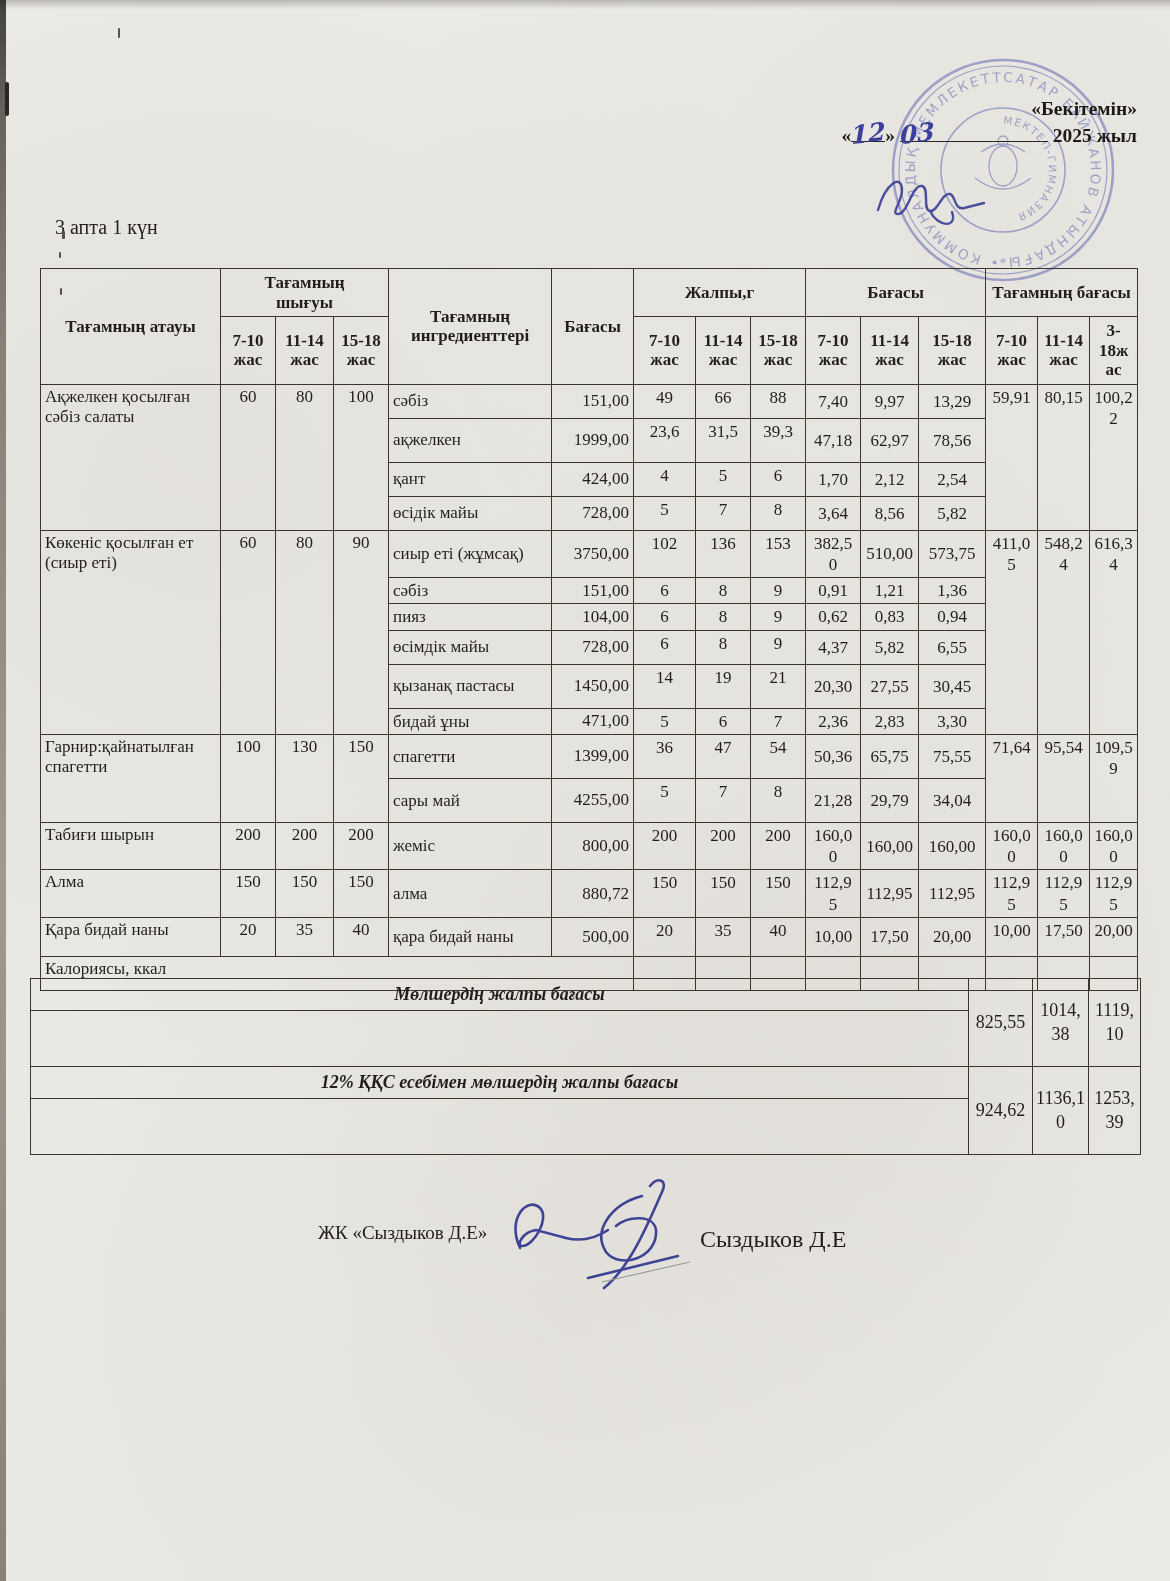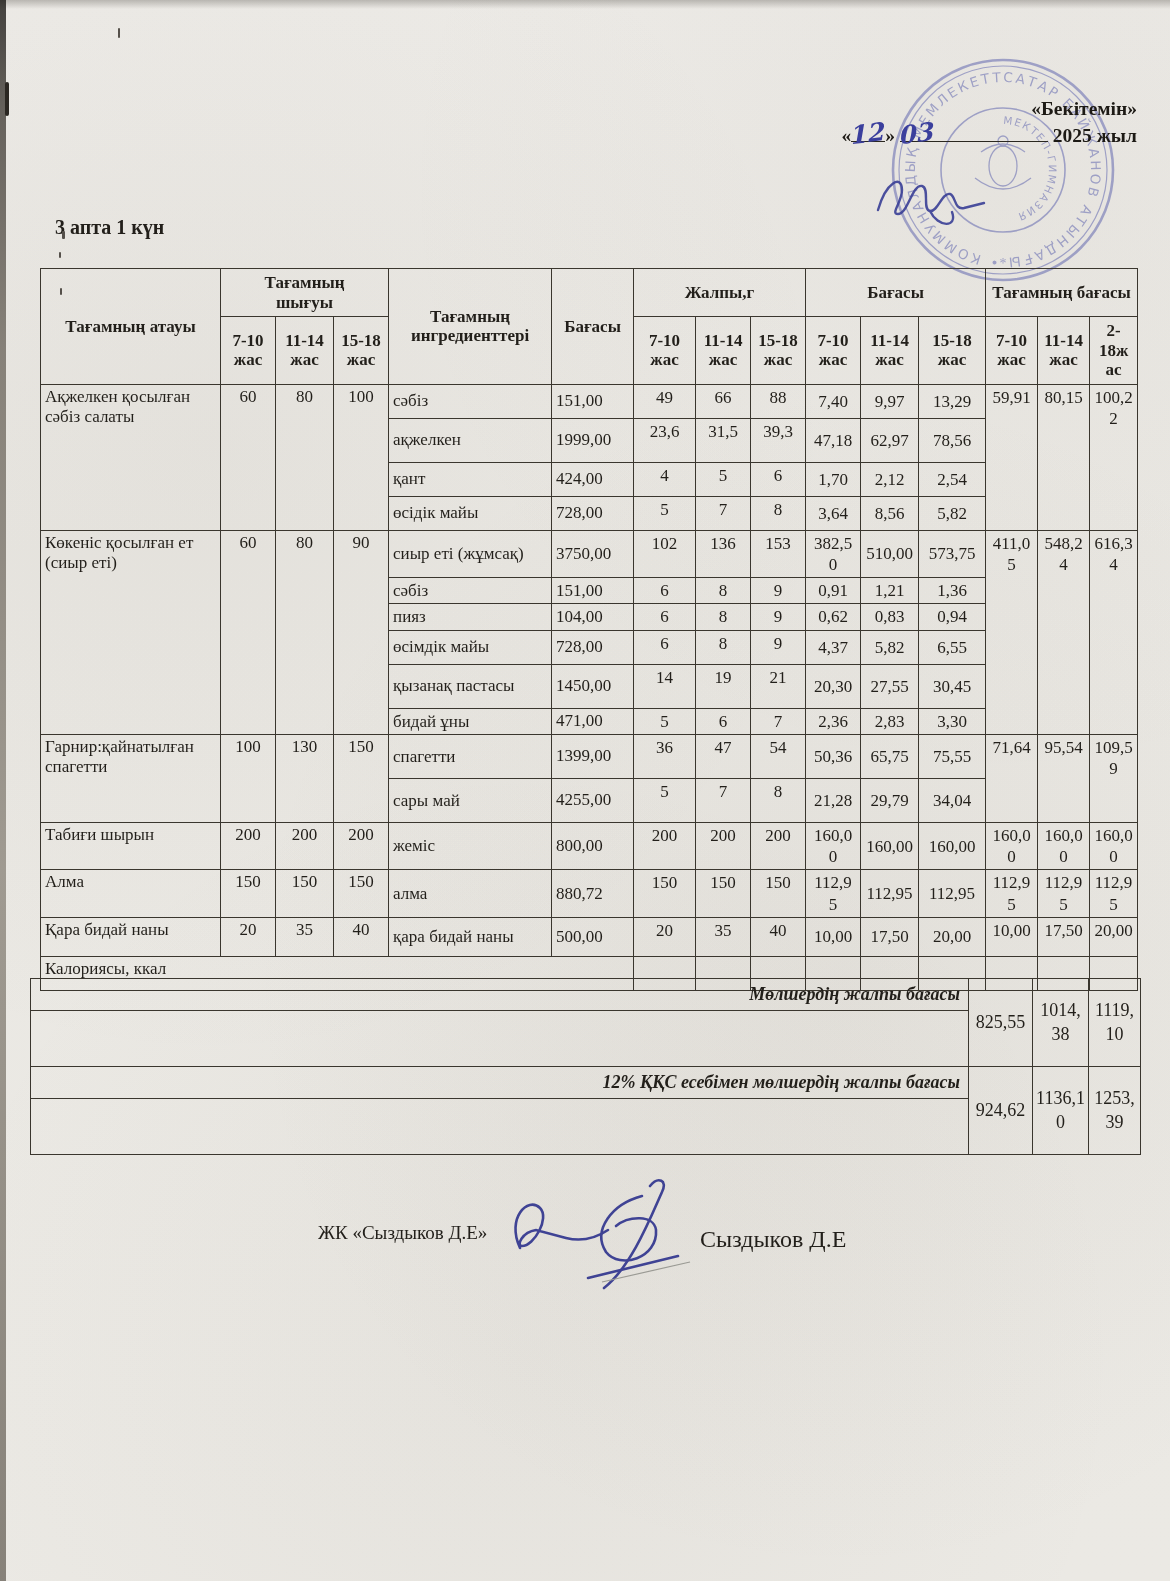--- a/index.html
+++ b/index.html
@@ -13,21 +13,21 @@
       radial-gradient(circle at 45% 86%,rgba(115,105,90,.05),transparent 40%),
       radial-gradient(circle at 85% 12%,rgba(115,105,90,.05),transparent 35%);}
   .top-shade{position:absolute;top:0;left:0;right:0;height:9px;
     background:linear-gradient(180deg,rgba(55,50,43,.28),transparent);z-index:4;}
   .edge-bar{position:absolute;left:0;top:0;width:6px;height:100%;z-index:4;opacity:.8;
     background:linear-gradient(180deg,#191714 0%,#45403a 7%,#6e685f 22%,#8d878p 55%,#6e685f 100%);
     background:linear-gradient(180deg,#191714 0%,#45403a 7%,#6e685f 22%,#8d877d 55%,#6e685f 100%);}
   .edge-mark{position:absolute;left:5px;top:82px;width:4px;height:34px;background:#2b2722;border-radius:2px;z-index:4;}
   .speck{position:absolute;background:#55504a;z-index:4;border-radius:1px;}
 
-  .week-label{position:absolute;left:55px;top:216px;font-size:20px;font-weight:bold;z-index:2;}
+  .week-label{position:absolute;left:55px;top:216px;font-size:20px;font-weight:normal;z-index:2;}
 
   
   .approve{position:absolute;right:33px;top:96px;text-align:right;font-weight:bold;
            font-size:19.5px;line-height:26.5px;color:#1d1a15;z-index:2;white-space:nowrap;}
   .blank{display:inline-block;border-bottom:1.7px solid #2a2username;border-bottom:1.7px solid #2a2720;height:18px;vertical-align:baseline;}
   .blank-sig{width:98px;}
   .blank-day{width:34px;text-align:center;}
   .blank-month{width:148px;text-align:left;}
   .hand{font-family:"DejaVu Serif",serif;font-style:italic;font-weight:bold;color:#3b3f9d;
         display:inline-block;transform:rotate(-7deg) skewX(-6deg);font-size:25px;line-height:10px;}
@@ -43,31 +43,31 @@
                     font-weight:normal;overflow:hidden;}
   .main th{font-weight:bold;text-align:center;vertical-align:middle;line-height:1.15;padding:4px 2px;}
   .main{width:1097px;}
   .h1{height:50px;} .h2{height:64px;}
   .main tr{height:34px;}
   tr.rTall{height:44px;} tr.rBig{height:47px;} tr.rShort{height:26px;} tr.r38{height:39px;}
   .narrow{display:inline-block;max-width:96px;}
   .cName{text-align:left;vertical-align:top;padding:3px 6px;line-height:1.2;}
   .cOut{text-align:center;vertical-align:top;padding-top:4px;}
   .cIng{text-align:left;vertical-align:middle;padding:3px 6px;line-height:1.15;}
-  .cPrice{text-align:left;vertical-align:middle;}
+  .cPrice{text-align:right;vertical-align:middle;}
   .cG{text-align:center;vertical-align:top;padding-top:4px;word-break:break-all;line-height:1.25;font-family:Liberation Serif, serif;}
   .cB{text-align:center;vertical-align:middle;word-break:break-all;line-height:1.25;}
   .cT{text-align:center;vertical-align:top;word-break:break-all;line-height:1.25;padding-top:4px;}
   .cCal{text-align:left;font-weight:bold;vertical-align:top;padding:4px 6px;}
 
   
   .sum-wrap{position:absolute;left:30px;top:978px;z-index:2;}
   .sum{width:1110px;}
   .sum td{border:1.5px solid #3a362e;font-size:18px;overflow:hidden;}
-  .sLabel{font-weight:bold;font-style:italic;text-align:right;padding:2px 8px;height:27px;vertical-align:middle;}
+  .sLabel{font-weight:bold;font-style:italic;text-align:center;padding:2px 8px;height:27px;vertical-align:middle;}
   .sFill{height:53px;}
   .sVal{text-align:center;vertical-align:middle;font-size:21px;word-break:break-all;line-height:1.3;padding:2px 3px;}
 
   .footer-company{position:absolute;left:318px;top:1222px;font-size:19px;z-index:2;}
   .footer-person{position:absolute;left:700px;top:1226px;font-size:24px;z-index:2;}
 </style>
 </head>
 <body>
 
 <div class="texture"></div>
@@ -152,21 +152,21 @@
     <th>11-14 жас</th>
     <th>15-18 жас</th>
     <th>7-10 жас</th>
     <th>11-14 жас</th>
     <th>15-18 жас</th>
     <th>7-10 жас</th>
     <th>11-14 жас</th>
     <th>15-18 жас</th>
     <th>7-10 жас</th>
     <th>11-14 жас</th>
-    <th>2-18ж ас</th>
+    <th>3-18ж ас</th>
   </tr>
 
   <tr>
     <td class="cName" rowspan="4">Ақжелкен қосылған сәбіз салаты</td>
     <td class="cOut" rowspan="4">60</td>
     <td class="cOut" rowspan="4">80</td>
     <td class="cOut" rowspan="4">100</td>
     <td class="cIng">сәбіз</td>
     <td class="cPrice">151,00</td>
     <td class="cG">49</td>

